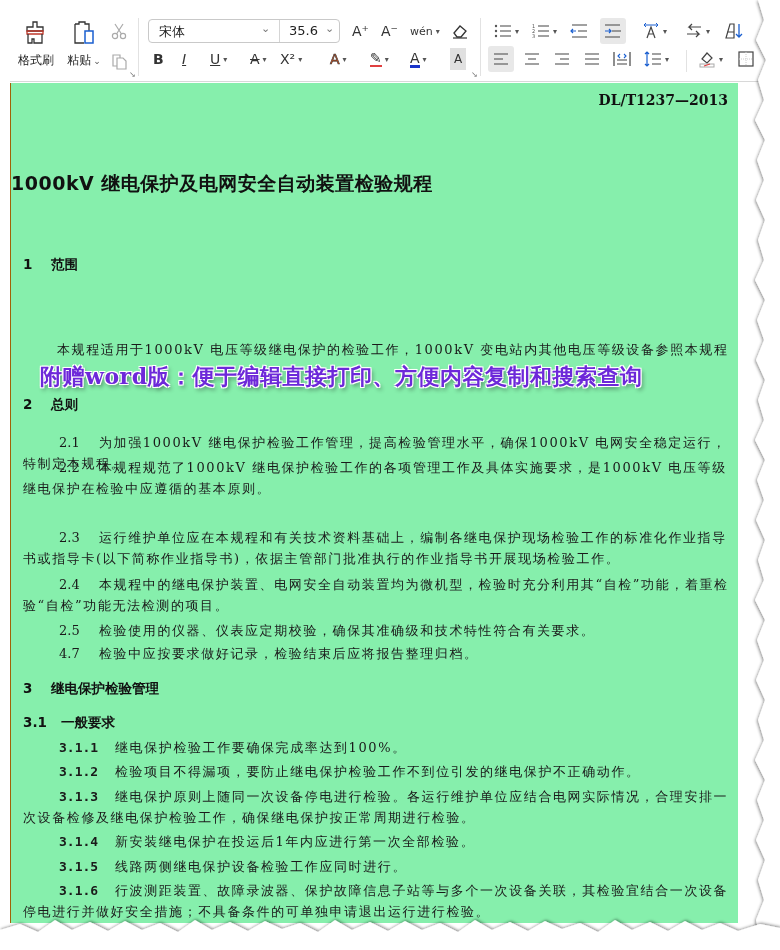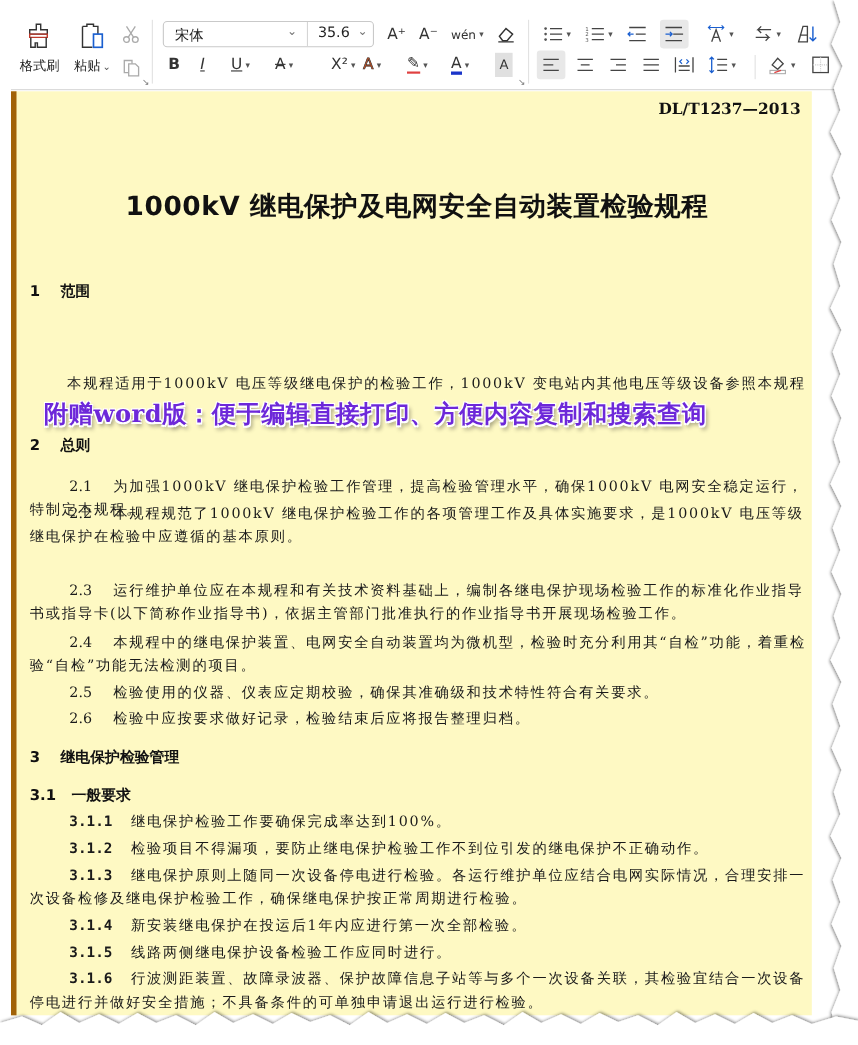--- a/index.html
+++ b/index.html
@@ -23,24 +23,24 @@
   .font-name-chev { position: absolute; left: 112px; top: 2px; font-size: 11px; color: #777; }
   .font-div { position: absolute; left: 130px; top: 0; width: 1px; height: 22px; background: #d5d5d5; }
   .font-size { position: absolute; left: 140px; top: 3px; font-size: 13px; color: #222; }
   .font-size-chev { position: absolute; left: 176px; top: 2px; font-size: 11px; color: #777; }
 
   .tb { position: absolute; height: 22px; display: flex; align-items: center; font-size: 14px; color: #333; }
   .tb .car { font-size: 8px; color: #555; margin-left: 3px; }
   .tb.active { background: #e8e8e8; border-radius: 3px; }
 
   
-  .page { position: absolute; left: 10px; top: 83px; width: 728px; height: 840px; background: #fef9c3;
-          border-left: 5px solid #a16207; }
+  .page { position: absolute; left: 10px; top: 83px; width: 728px; height: 840px; background: #86efac;
+          border-left: 1px solid #a16207; }
   .doc-code { position: absolute; right: 10px; top: 9px; font-family: "DejaVu Serif", serif; font-weight: bold; font-size: 14px; color: #111; }
-  .doc-title { position: absolute; left: 0; width: 728px; top: 88px; text-align: center; font-family: "DejaVu Sans", sans-serif; font-weight: bold; font-size: 24px; letter-spacing: 0.5px; color: #111; }
+  .doc-title { position: absolute; left: 0; width: 728px; top: 88px; font-family: "DejaVu Sans", sans-serif; font-weight: bold; font-size: 19px; letter-spacing: 0.5px; color: #111; }
 
   .h1 { position: absolute; left: 12px; font-family: "DejaVu Sans", sans-serif; font-weight: bold; font-size: 13.5px; color: #111; }
   .h1 .num { display: inline-block; width: 28px; }
   .para { position: absolute; left: 12px; width: 716px; font-family: "DejaVu Serif", serif; font-size: 13px; line-height: 21px; color: #1a1a1a; letter-spacing: 1.6px; }
   .para .pn { display: inline-block; width: 40px; letter-spacing: 0; margin-left: 36px; }
   .para .pn.bold { font-weight: bold; width: 56px; font-family: "DejaVu Sans Mono", monospace; }
   .indent { text-indent: 34px; }
 
   .banner { position: absolute; left: 40px; top: 362px; width: 680px; height: 36px; font-family: "DejaVu Serif", serif; font-weight: bold; font-size: 22px; color: #6d28d9; letter-spacing: 0.5px;
             text-shadow: 0 0 2px #fff, 1px 1px 0 #fff, -1px -1px 0 #fff, 1px -1px 0 #fff, -1px 1px 0 #fff, 2px 3px 4px rgba(0,0,0,0.45); white-space: nowrap; }
@@ -120,21 +120,21 @@
     <span style="text-decoration:underline;">I</span>
   </div>
   <div class="tb" style="left:200px; top:38px;">
     <span style="text-decoration:underline;">U</span>
       <span class="car">▾</span>
   </div>
   <div class="tb" style="left:240px; top:38px;">
     <span style="text-decoration:line-through;">A</span>
       <span class="car">▾</span>
   </div>
-  <div class="tb" style="left:291px; top:38px;">
+  <div class="tb" style="left:270px; top:38px;">
     <span>X²</span>
       <span class="car">▾</span>
   </div>
   <div class="tb" style="left:320px; top:38px;">
     <span style="color:#d9531e; -webkit-text-stroke:0.6px #333;">A</span>
       <span class="car">▾</span>
   </div>
   <div class="tb" style="left:360px; top:38px;">
     <span style="border-bottom:2px solid #e04040; line-height:14px;">✎</span>
       <span class="car">▾</span>
@@ -271,21 +271,21 @@
   <div class="para" style="top:444px;">
     <span class="pn">2.3</span><span>运行维护单位应在本规程和有关技术资料基础上，编制各继电保护现场检验工作的标准化作业指导书或指导卡(以下简称作业指导书)，依据主管部门批准执行的作业指导书开展现场检验工作。</span>
   </div>
   <div class="para" style="top:491px;">
     <span class="pn">2.4</span><span>本规程中的继电保护装置、电网安全自动装置均为微机型，检验时充分利用其“自检”功能，着重检验“自检”功能无法检测的项目。</span>
   </div>
   <div class="para" style="top:537px;">
     <span class="pn">2.5</span><span>检验使用的仪器、仪表应定期校验，确保其准确级和技术特性符合有关要求。</span>
   </div>
   <div class="para" style="top:560px;">
-    <span class="pn">2.6</span><span>检验中应按要求做好记录，检验结束后应将报告整理归档。</span>
+    <span class="pn">4.7</span><span>检验中应按要求做好记录，检验结束后应将报告整理归档。</span>
   </div>
 
   <div class="h1" style="top:597px;">
     <span class="num">3</span><span>继电保护检验管理</span>
   </div>
   <div class="h1" style="top:631px;">
     <span class="num" style="width:38px;">3.1</span><span>一般要求</span>
   </div>
 
   <div class="para" style="top:654px;">

